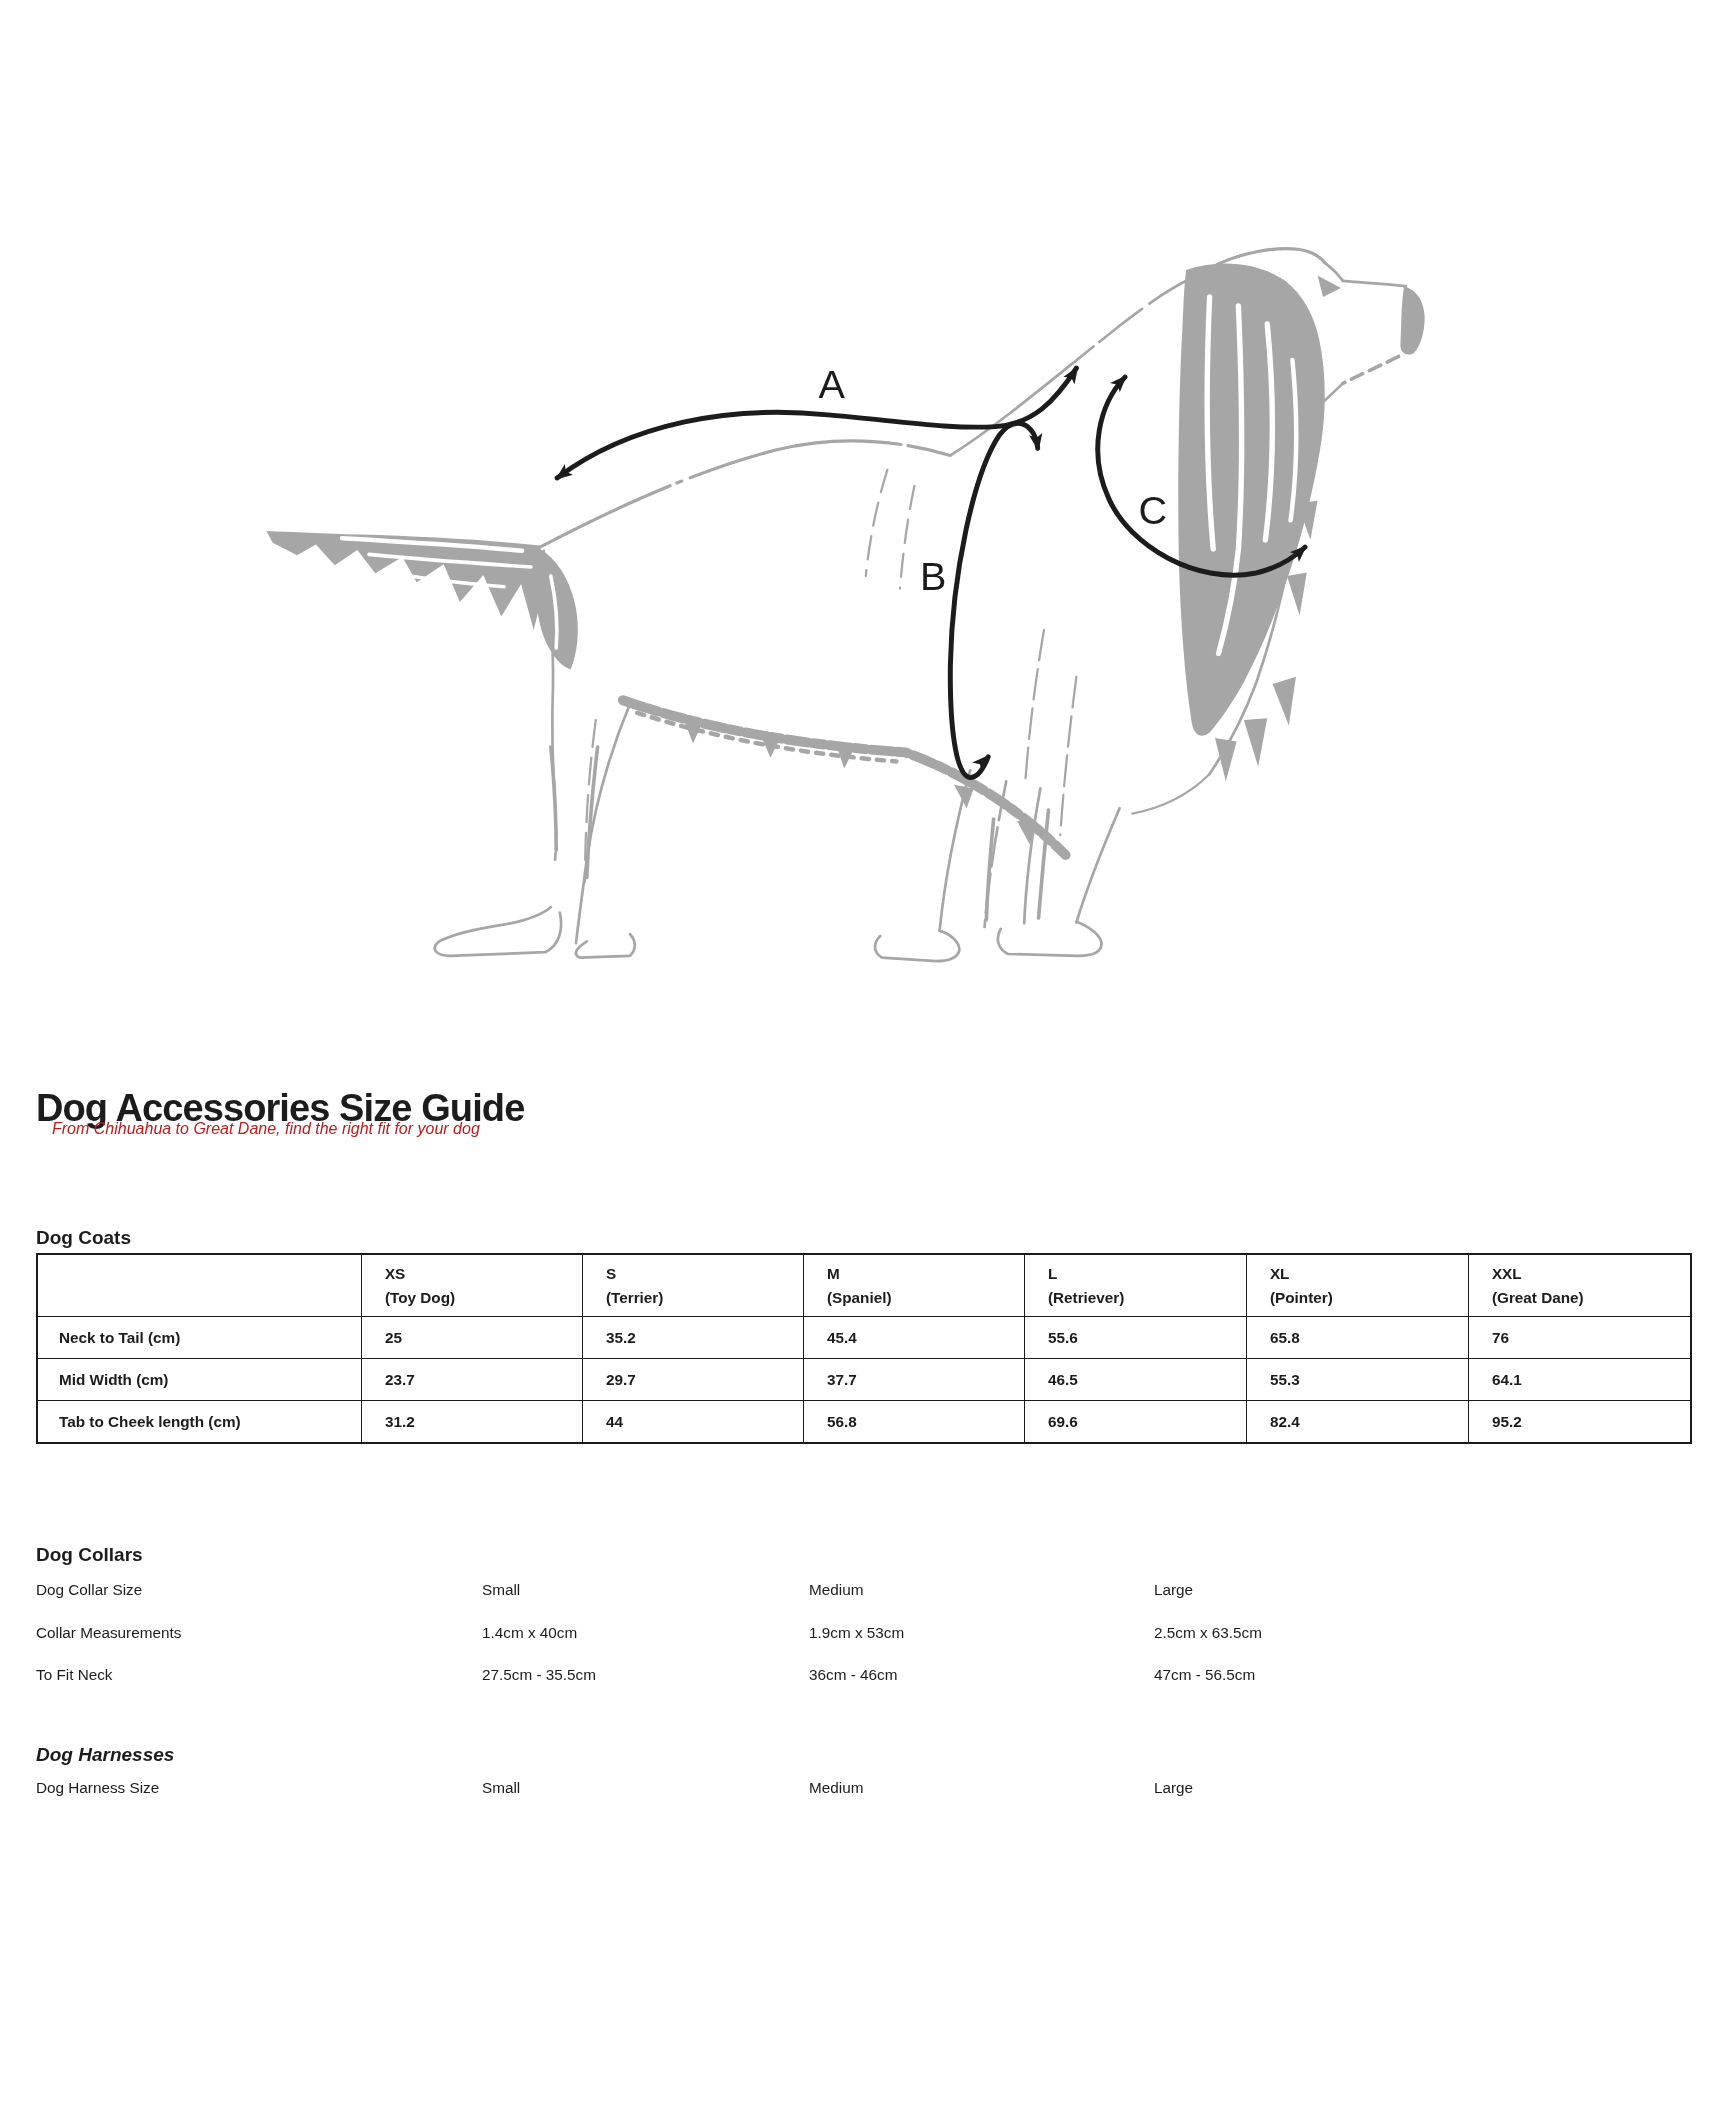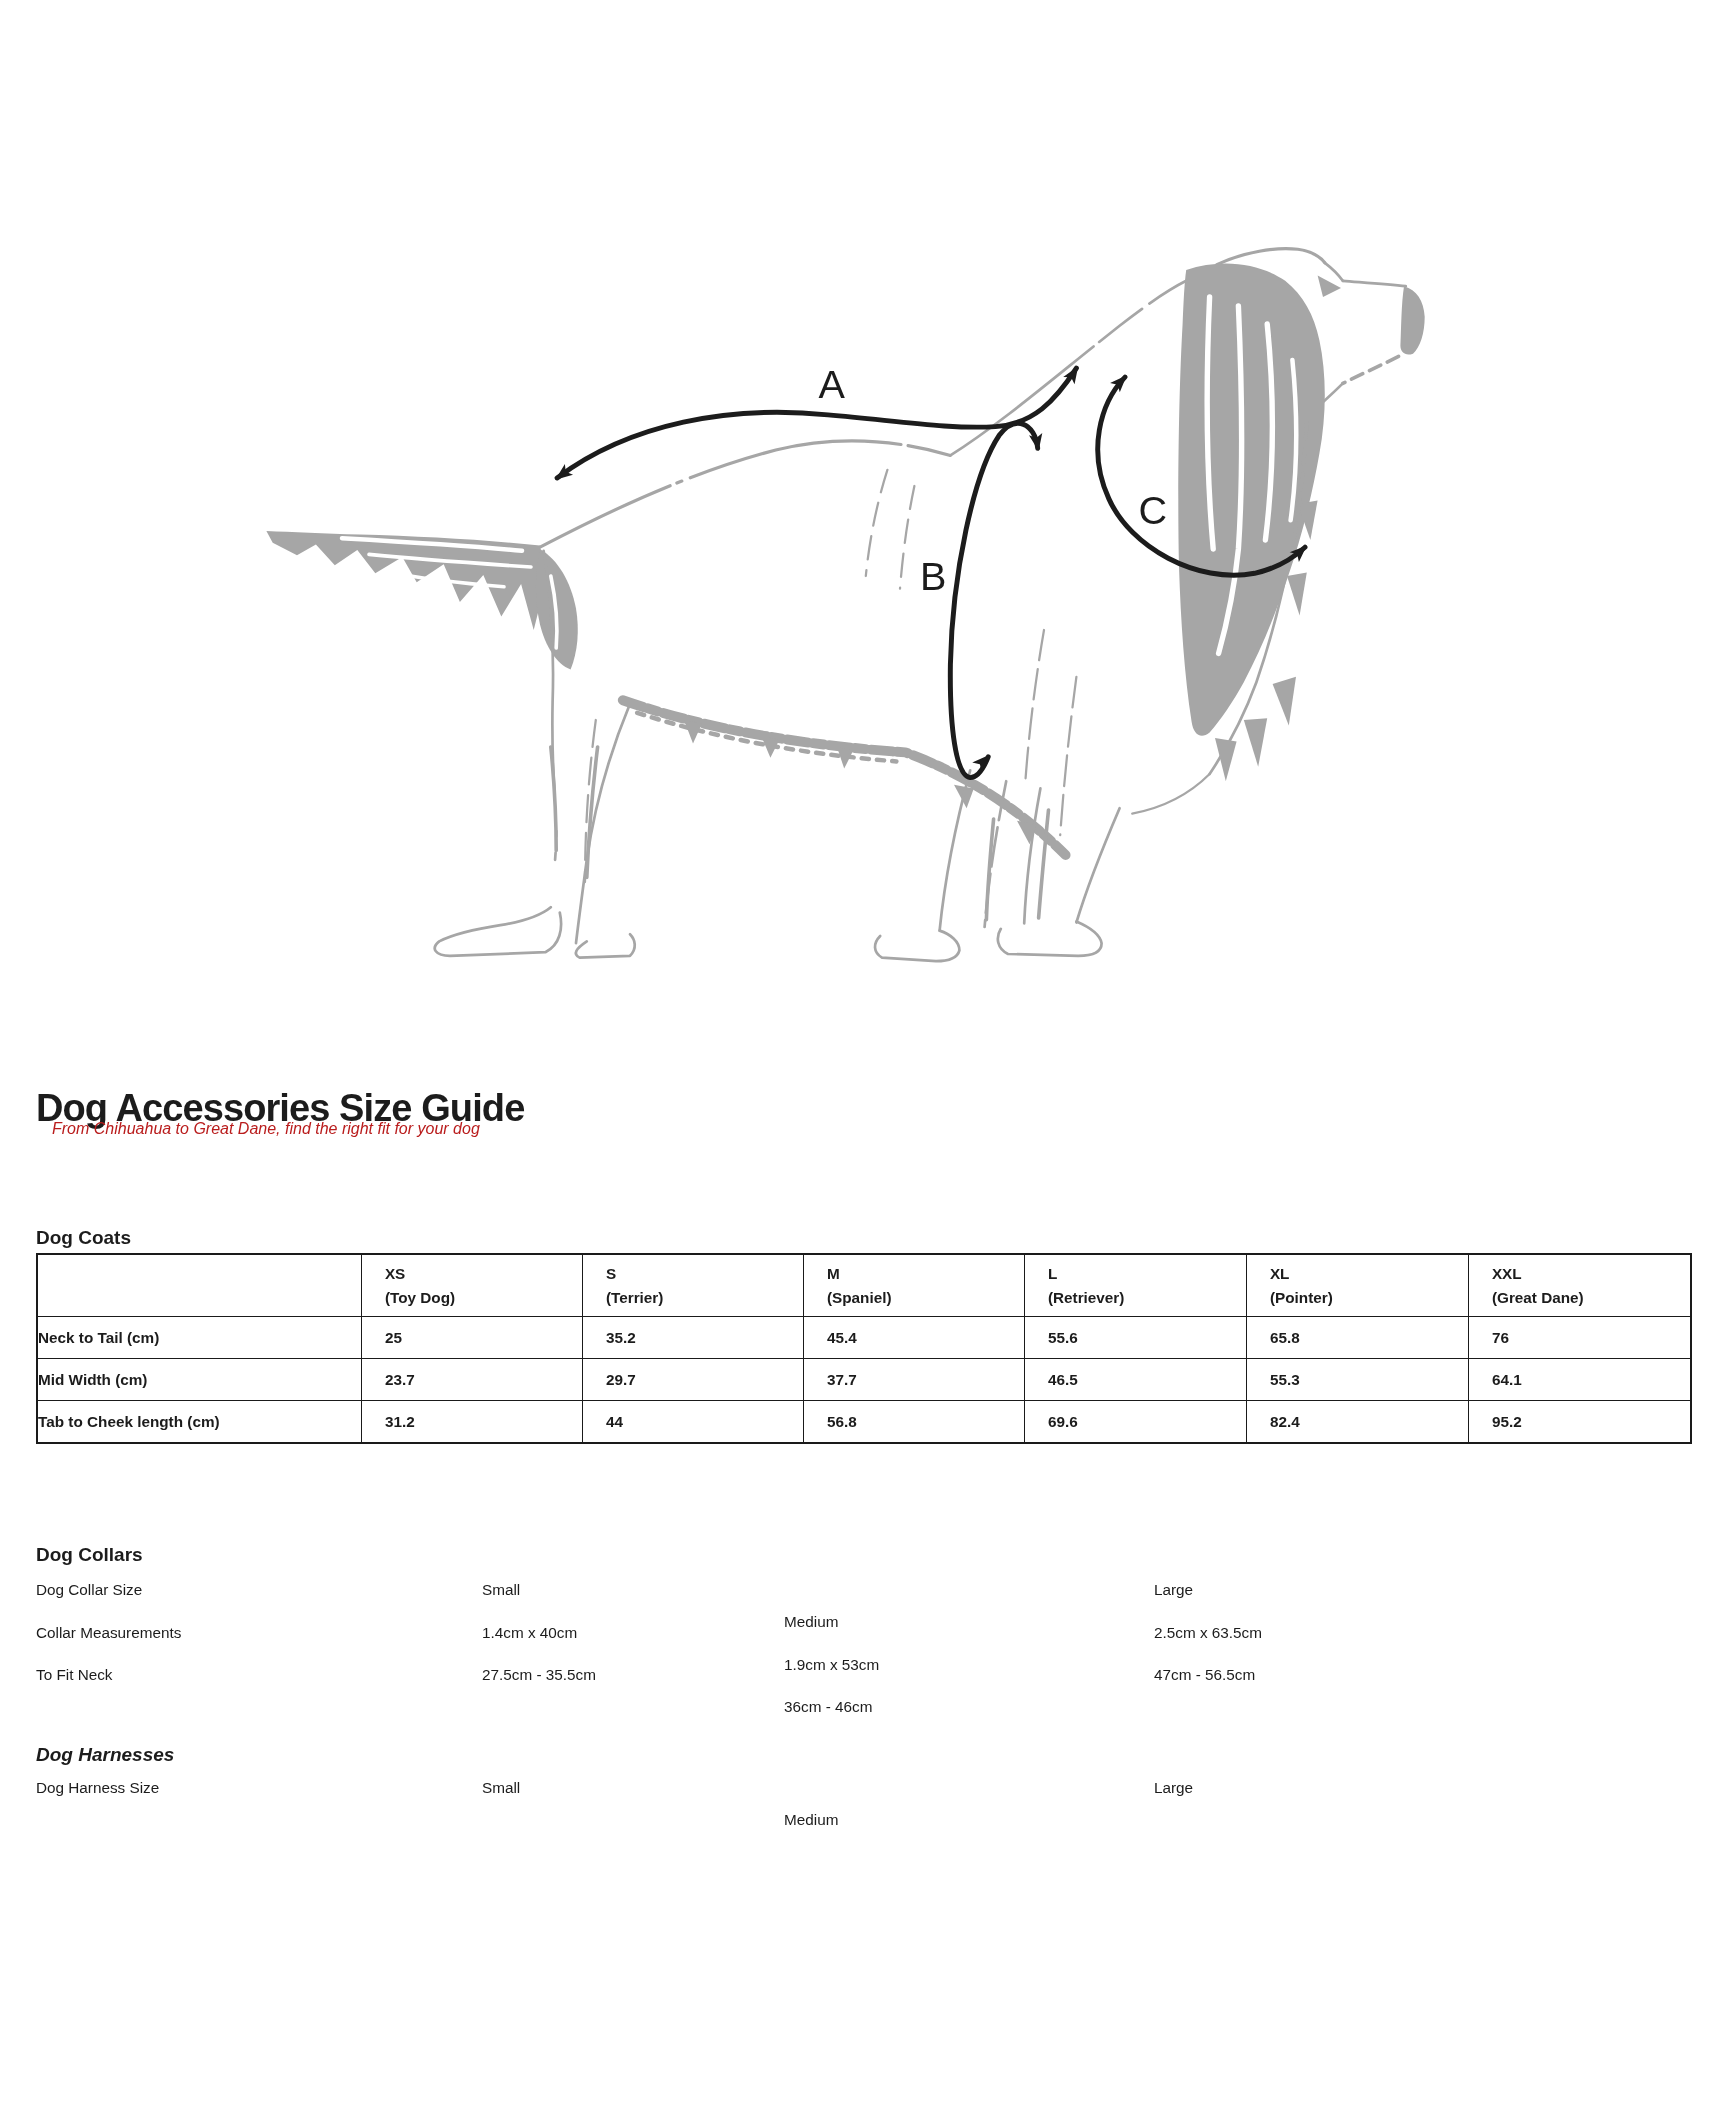--- a/index.html
+++ b/index.html
@@ -40,27 +40,27 @@
     border: 2.7px solid #1a1a1a;
     font-size: 15.3px; color: #1c1c1c;
   }
   table.size-table th, table.size-table td {
     border: 1.8px solid #1a1a1a;
     text-align: left; vertical-align: middle;
     font-weight: 700; padding: 0 7.2px 0 23.4px;
   }
   table.size-table th { height: 61px; line-height: 24px; }
   table.size-table td { height: 41px; }
-  table.size-table th.row-label, table.size-table td.row-label { padding-left: 0; }
+  table.size-table th.row-label, table.size-table td.row-label { padding-left: 21px; }
 
   .spec-row { position: absolute; left: 36px; width: 1656px; height: 21.6px; font-size: 15.3px; }
   .spec-row span { position: absolute; top: 0; white-space: nowrap; }
   .spec-label { left: 0; }
   .spec-v1 { left: 446px; }
-  .spec-v2 { left: 748px; margin-top: 32px; }
+  .spec-v2 { left: 773px; }
   .spec-v3 { left: 1118px; }
 
   #collar-row-0 { top: 1581px; }
   #collar-row-1 { top: 1624px; }
   #collar-row-2 { top: 1666px; }
   #harness-row-0 { top: 1779px; }
   #harness-row-1 { top: 1822px; }
 
   .sketch  { stroke: #a6a6a6; fill: none; stroke-linecap: round; stroke-linejoin: round; }
   .sketchfill { fill: #a6a6a6; stroke: none; }

